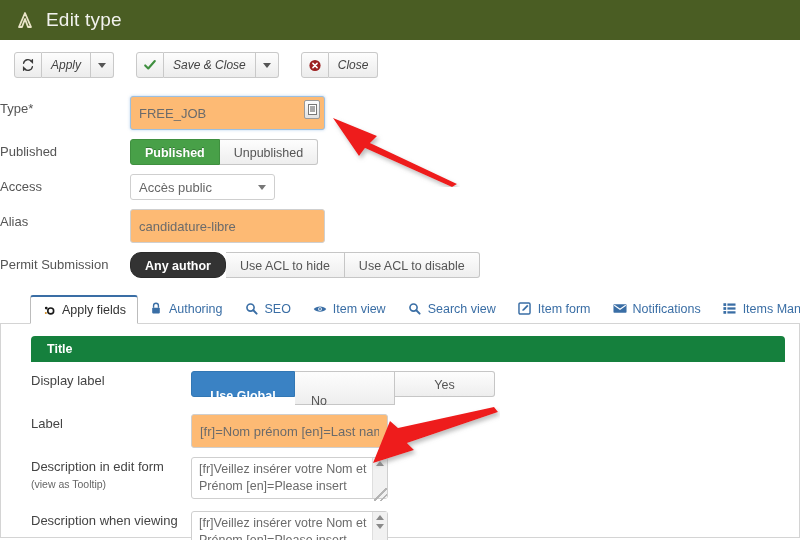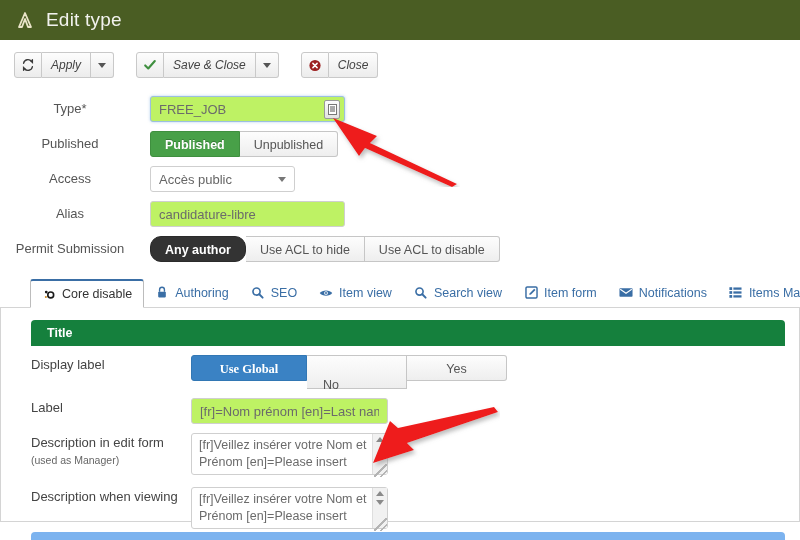--- a/index.html
+++ b/index.html
@@ -81,39 +81,39 @@
   }
 
   
   .form-area { padding-top: 6px; }
   .frow {
     display: flex;
     align-items: flex-start;
     margin-bottom: 9px;
   }
   .flabel {
-    width: 150px;
-    text-align: center;
+    width: 130px;
+    text-align: left;
     padding-right: 10px;
     font-size: 13px;
     color: #555;
     line-height: 26px;
     box-sizing: border-box;
   }
   .flabel .req { color: #555; }
   .fctrl { flex: 1; }
 
   .txtinput {
     height: 26px;
     border: 1px solid #cfcfcf;
     border-radius: 3px;
-    background: #bef264;
+    background: #fdba74;
     font-size: 13px;
     color: #6b6b6b;
-    padding: 0 8px;
+    padding: 16px 8px;
     box-sizing: border-box;
     font-family: "Liberation Sans", sans-serif;
     outline: none;
   }
   .txtinput.focused {
     border-color: #9cbfe0;
     box-shadow: 0 0 3px rgba(120,170,220,.55);
   }
   .input-wrap { position: relative; display: inline-block; }
   .input-wrap .field-icon {
@@ -445,21 +445,21 @@
   <div class="tabs-strip">
 
     <div class="tab active">
       <span class="tab-ico">
         <svg width="13" height="13" viewBox="0 0 16 16">
           <circle cx="9.5" cy="8.5" r="3.6" fill="none" stroke="#1a1a1a" stroke-width="2"></circle>
           <circle cx="4" cy="5" r="1.7" fill="#1a1a1a"></circle>
           <circle cx="3.5" cy="11" r="1.3" fill="#d08a1e"></circle>
         </svg>
       </span>
-      <span>Core disable</span>
+      <span>Apply fields</span>
     </div>
 
     <div class="tab">
       <span class="tab-ico">
         <svg width="12" height="13" viewBox="0 0 14 16">
           <path d="M4 7 V4.5 A3 3 0 0 1 10 4.5 V7" fill="none" stroke="#3a6ea5" stroke-width="1.7"></path>
           <rect x="2.3" y="7" width="9.4" height="7" rx="1" fill="#3a6ea5"></rect>
         </svg>
       </span>
       <span>Authoring</span>
@@ -533,38 +533,38 @@
   </div>
 
   <div class="panel">
 
     <div class="section-bar">Title</div>
 
     <div class="prow">
       <div class="plabel">Display label</div>
       <div class="pctrl">
         <div class="seg">
-          <div class="seg-item active-blue" style="width:116px;text-align:center;padding:0;font-family:Liberation Serif, serif;">Use Global</div>
+          <div class="seg-item active-blue" style="width:104px;text-align:center;padding:11px;">Use Global</div>
           <div class="seg-item" style="width:100px;text-align:left;padding:16px;">No</div>
           <div class="seg-item" style="width:100px;text-align:center;padding:0;">Yes</div>
         </div>
       </div>
     </div>
 
     <div class="prow">
       <div class="plabel">Label</div>
       <div class="pctrl">
         <input class="txtinput label-input" value="[fr]=Nom prénom [en]=Last name fir" style="">
       </div>
     </div>
 
     <div class="prow">
       <div class="plabel">
         <span>Description in edit form</span>
-        <span class="sub">(used as Manager)</span>
+        <span class="sub">(view as Tooltip)</span>
       </div>
       <div class="pctrl">
         <div class="ta-wrap">
           <textarea class="ta" style="">[fr]Veillez insérer votre Nom et Prénom [en]=Please insert last</textarea>
           <span class="ta-scroll">
             <span class="ta-arrow-up"></span>
           </span>
           <span class="ta-grip"></span>
         </div>
       </div>

